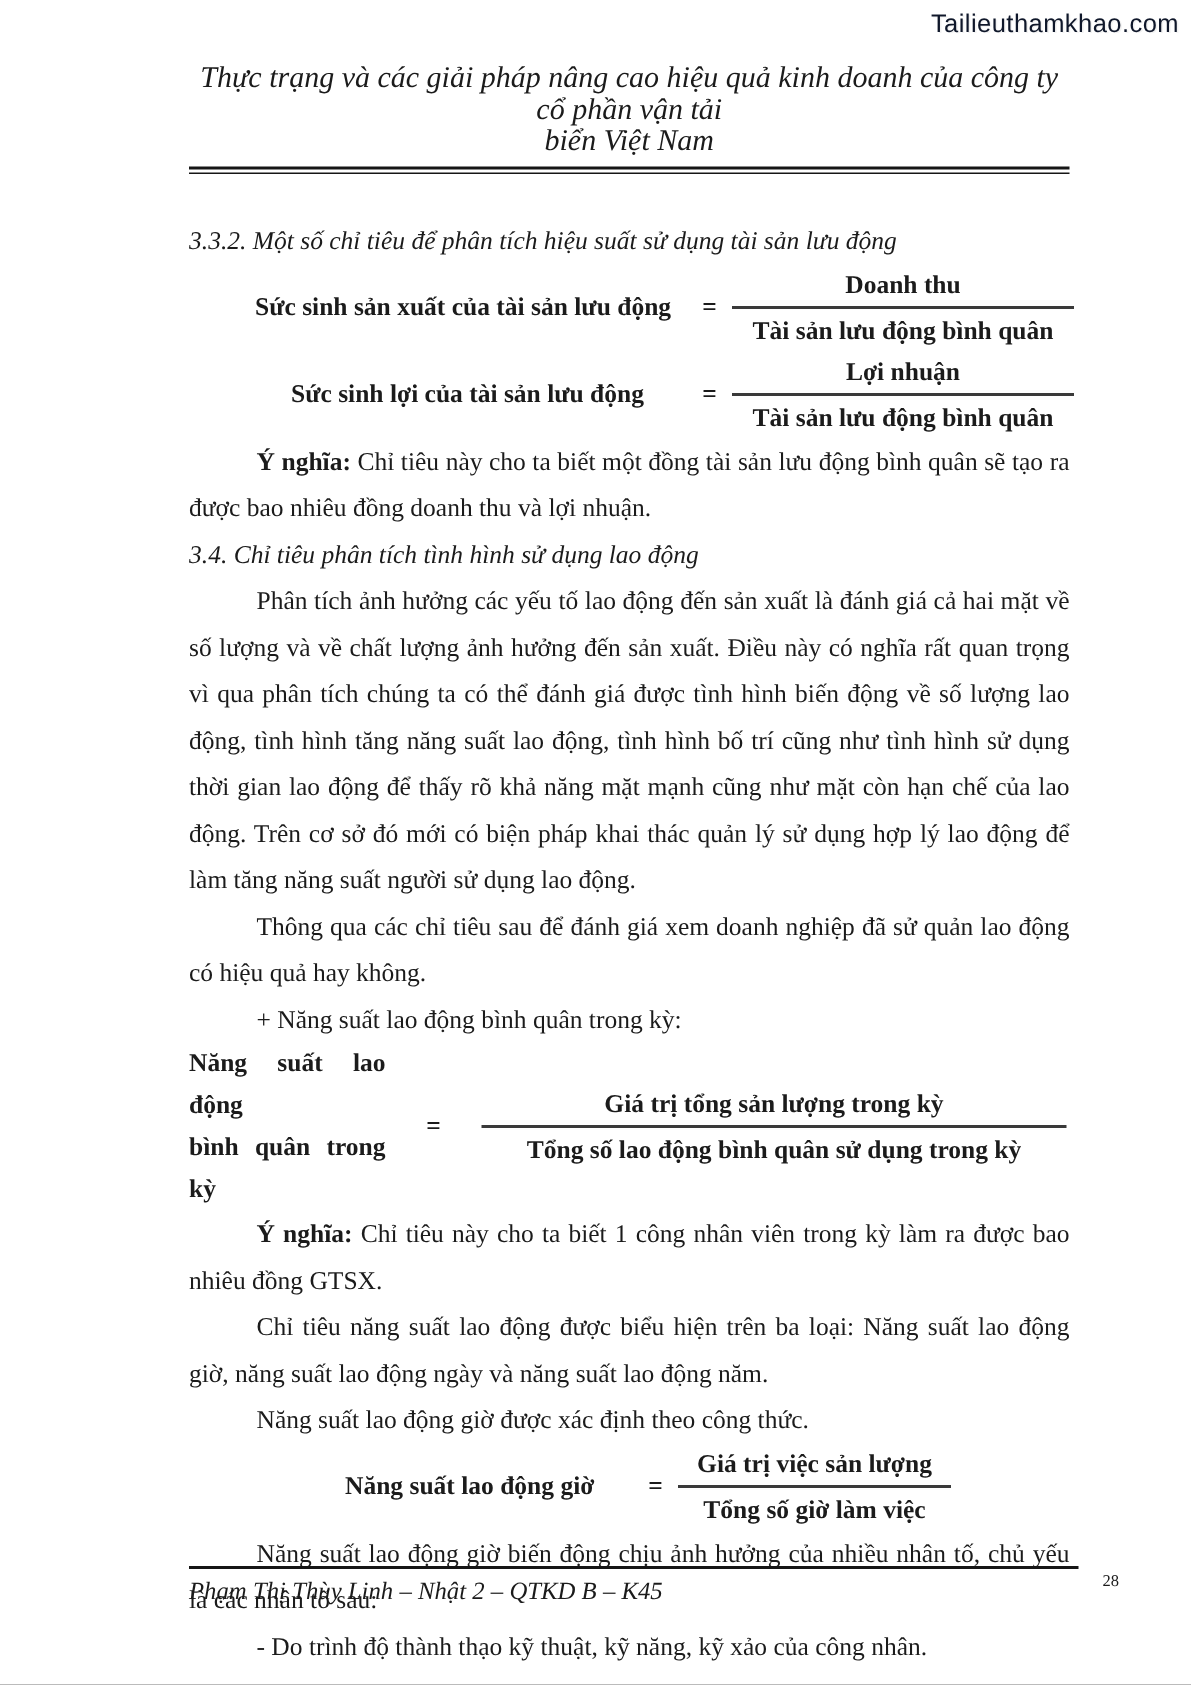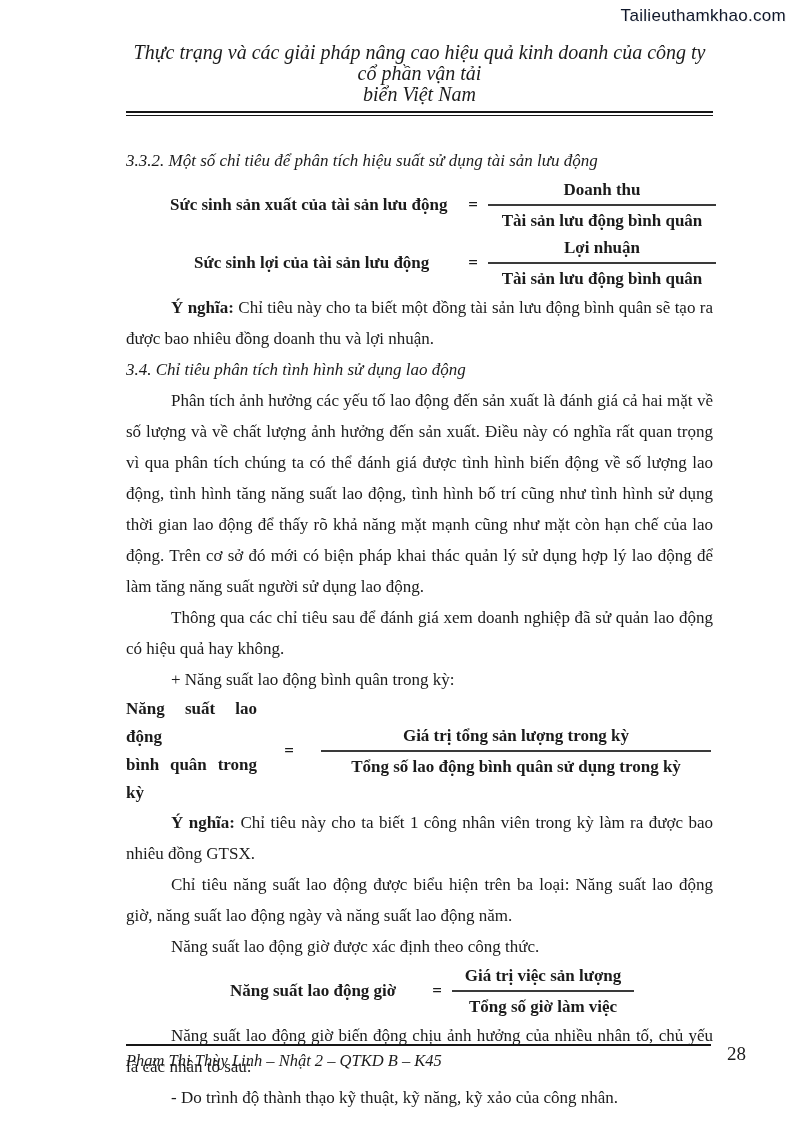--- a/index.html
+++ b/index.html
@@ -61,21 +61,21 @@
     position:absolute;left:126px;right:48px;top:1044px;
     display:flex;align-items:flex-start;
   }
   .footer-left{
     flex:1;border-top:2px solid #161616;
     padding-top:4px;
     font-style:italic;font-size:16.5px;line-height:22px;
   }
   .footer-page{
     flex:0 0 auto;padding-left:16px;margin-top:-1px;
-    font-size:19px;line-height:22px;
+    font-size:11px;line-height:22px;
   }
 </style>
 </head>
 <body>
 
 <div class="page">
 
   <div class="watermark">Tailieuthamkhao.com</div>
 
   <div class="header">

